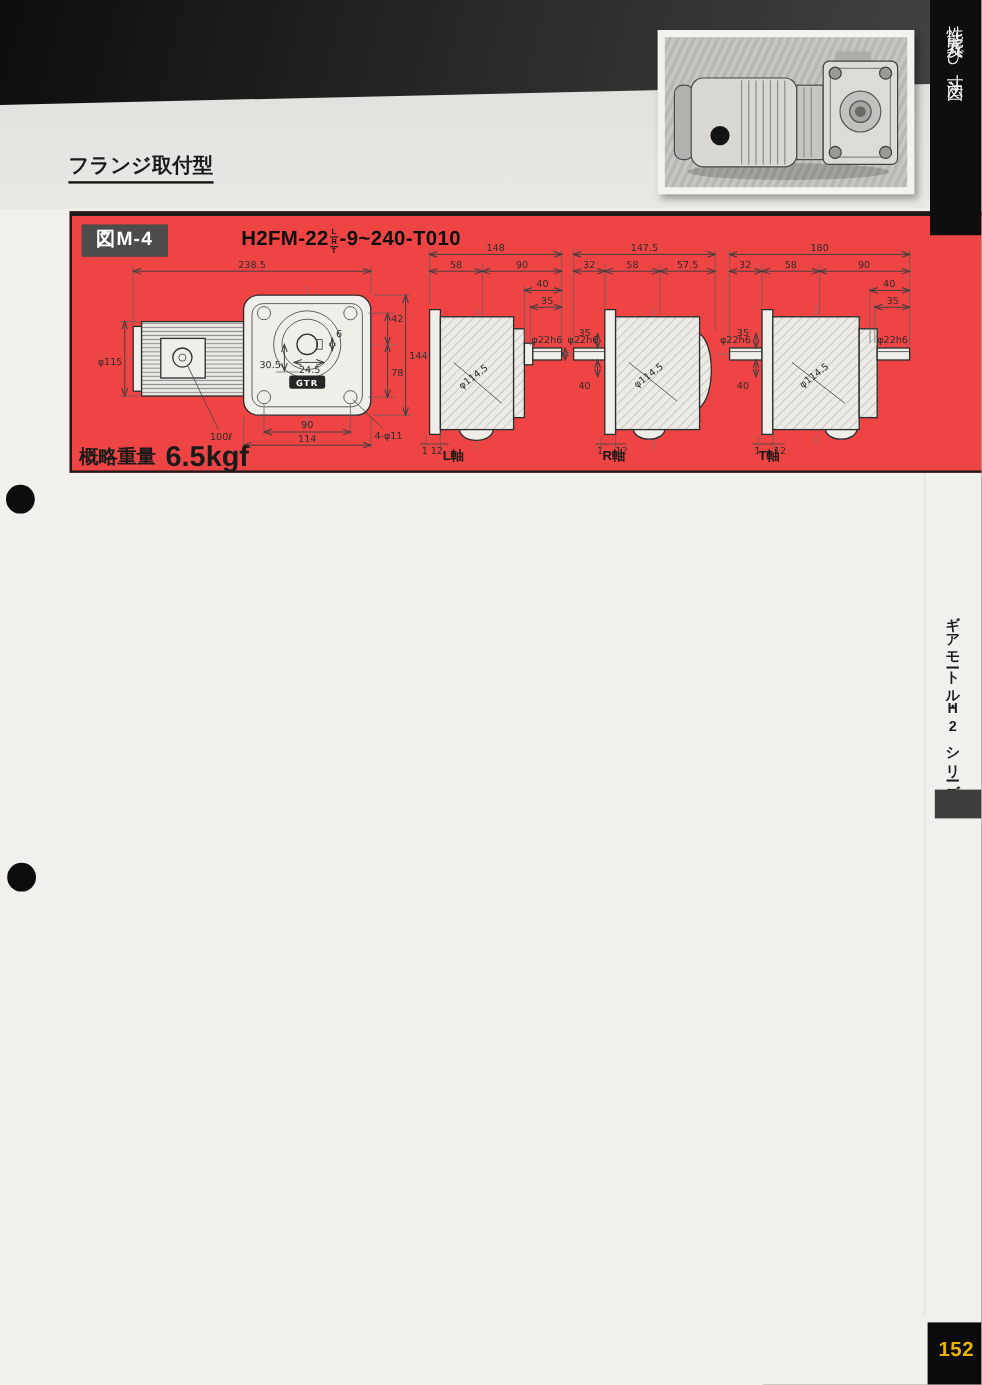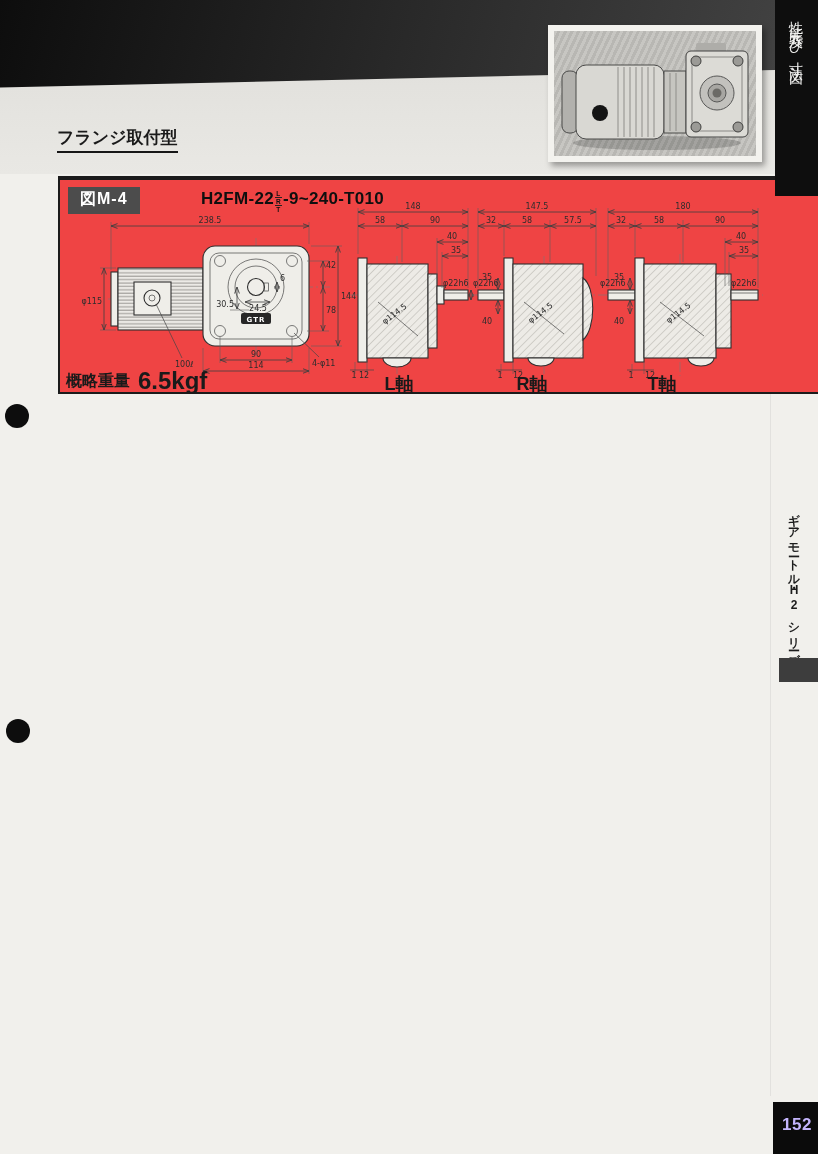--- a/index.html
+++ b/index.html
@@ -12,21 +12,21 @@
                clip-path:polygon(0 0,100% 0,100% 76%,0 95%);}
   .perf-tab{position:absolute;top:0;right:0;width:43px;height:196px;background:#0e0e0e;
             display:flex;justify-content:center;padding-top:10px;box-sizing:border-box;z-index:5;}
   .perf-tab span{writing-mode:vertical-rl;text-orientation:upright;color:#f3f3f1;
                  font-size:14px;letter-spacing:5px;}
   .series-label{position:absolute;top:504px;right:16px;writing-mode:vertical-rl;
                 text-orientation:upright;font-size:12px;font-weight:700;color:#1c1c1c;
                 letter-spacing:1.5px;z-index:5;}
   .series-tab{position:absolute;top:658px;right:0;width:39px;height:24px;background:#3d3d3d;z-index:5;}
   .page-num{position:absolute;right:0;bottom:0;width:45px;height:52px;background:#0b0b0b;
-            color:#c4b5fd;font-weight:700;font-size:17px;padding:13px 0 0 9px;
+            color:#eab308;font-weight:700;font-size:17px;padding:13px 0 0 9px;
             box-sizing:border-box;letter-spacing:.5px;z-index:5;}
   .hole{position:absolute;width:24px;height:24px;border-radius:50%;background:#0d0d0d;z-index:5;}
   .hole.h1{left:5px;top:404px;}
   .hole.h2{left:6px;top:719px;}
   .title-row{position:absolute;left:57px;top:126px;display:flex;align-items:flex-end;gap:10px;z-index:4;}
   .cat{font-size:17px;font-weight:700;border-bottom:2.5px solid #161616;padding-bottom:2px;}
   .pow{font-size:36px;font-weight:700;line-height:.9;letter-spacing:-.5px;}
   .photo-frame{position:absolute;left:548px;top:25px;width:214px;height:137px;background:#f3f2ee;
                padding:6px;box-sizing:border-box;z-index:4;box-shadow:3px 4px 6px rgba(0,0,0,.35);}
   .photo{width:100%;height:100%;position:relative;
@@ -37,21 +37,21 @@
   .fig-badge{position:absolute;left:8px;top:7px;background:#4c4c4c;color:#fff;font-weight:700;
              font-size:16px;padding:2px 12px 4px;letter-spacing:1px;}
   .model{position:absolute;left:99px;top:9px;font-weight:700;font-size:17px;display:flex;
          align-items:flex-start;color:#0f0f0f;letter-spacing:.3px;margin-left:42px;}
   .lrt{display:inline-flex;flex-direction:column;align-items:center;font-size:6.5px;
        line-height:7px;font-weight:700;margin:0 1px;position:relative;top:1px;}
   .lrt span{padding:0 1px;}
   .lrt span.bb{border-bottom:.8px solid #222;}
   .weight{position:absolute;left:6px;top:187px;display:flex;align-items:center;gap:8px;font-weight:700;}
   .wl{font-size:16px;} .wv{font-size:24px;}
-  .vlabel{position:absolute;top:192px;width:60px;text-align:center;font-size:18px;font-weight:700;}
+  .vlabel{position:absolute;top:192px;width:60px;font-size:11px;font-weight:700;}
   .vl-l{left:309px;} .vl-r{left:442px;} .vl-t{left:572px;}
   .drw{position:absolute;}
   .drw text{font-family:"DejaVu Sans",sans-serif;font-size:8px;fill:#2d2d2d;}
   .dim{stroke:#3f3f3f;stroke-width:.8;fill:none;marker-start:url(#ar);marker-end:url(#ar);}
   .ext{stroke:#5f5f5f;stroke-width:.6;}
   .out{stroke:#2e2e2e;stroke-width:1.1;fill:#efeee9;}
   .outh{stroke:#2e2e2e;stroke-width:1.1;fill:url(#hatch);}
   .thin{stroke:#454545;stroke-width:.7;fill:none;}
   .cl{stroke:#7a7a7a;stroke-width:.6;stroke-dasharray:10 3 2 3;fill:none;}
   .edge-line{position:absolute;left:770px;top:196px;width:1px;height:900px;background:rgba(0,0,0,.06);}

